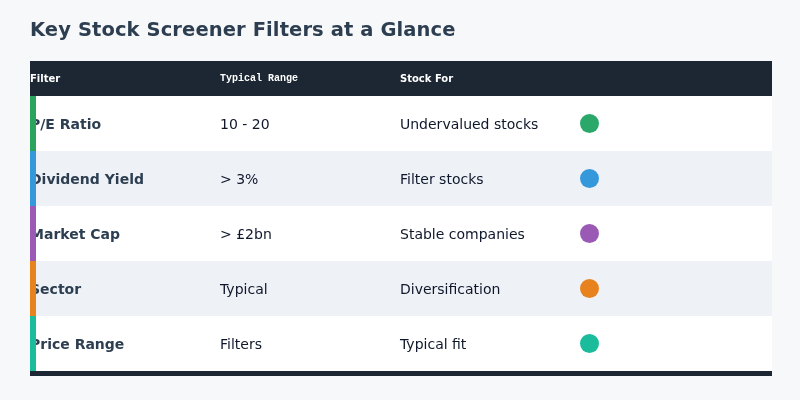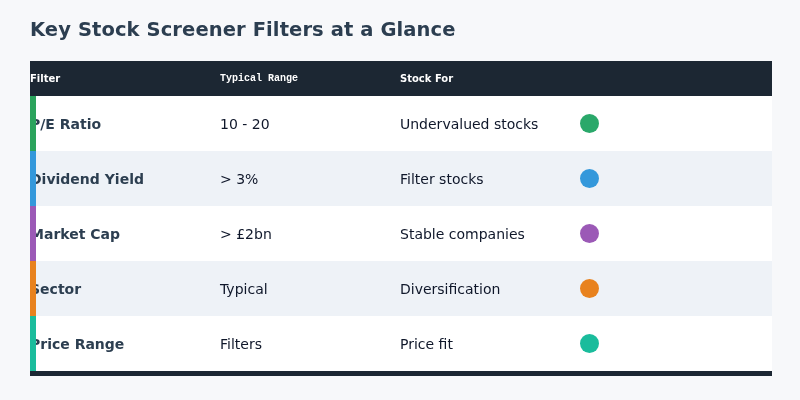--- a/index.html
+++ b/index.html
@@ -133,20 +133,20 @@
           </tr>
           <tr class="row-odd" style="background: rgb(238, 242, 247);">
             <td class="cell-filter"><span class="accent" style="background: rgb(232, 130, 30);"></span><span>Sector</span></td>
             <td class="cell-range">Typical</td>
             <td class="cell-bestfor">Diversification</td>
             <td class="cell-dot"><span class="dot" style="background: rgb(232, 130, 30);"></span></td>
           </tr>
           <tr class="row-even" style="background: rgb(255, 255, 255);">
             <td class="cell-filter"><span class="accent" style="background: rgb(26, 188, 156);"></span><span>Price Range</span></td>
             <td class="cell-range">Filters</td>
-            <td class="cell-bestfor">Price fit</td>
+            <td class="cell-bestfor">Typical fit</td>
             <td class="cell-dot"><span class="dot" style="background: rgb(26, 188, 156);"></span></td>
           </tr>
         </tbody>
     </table>
   </div>
 
 </div>
 
 </body></html>

